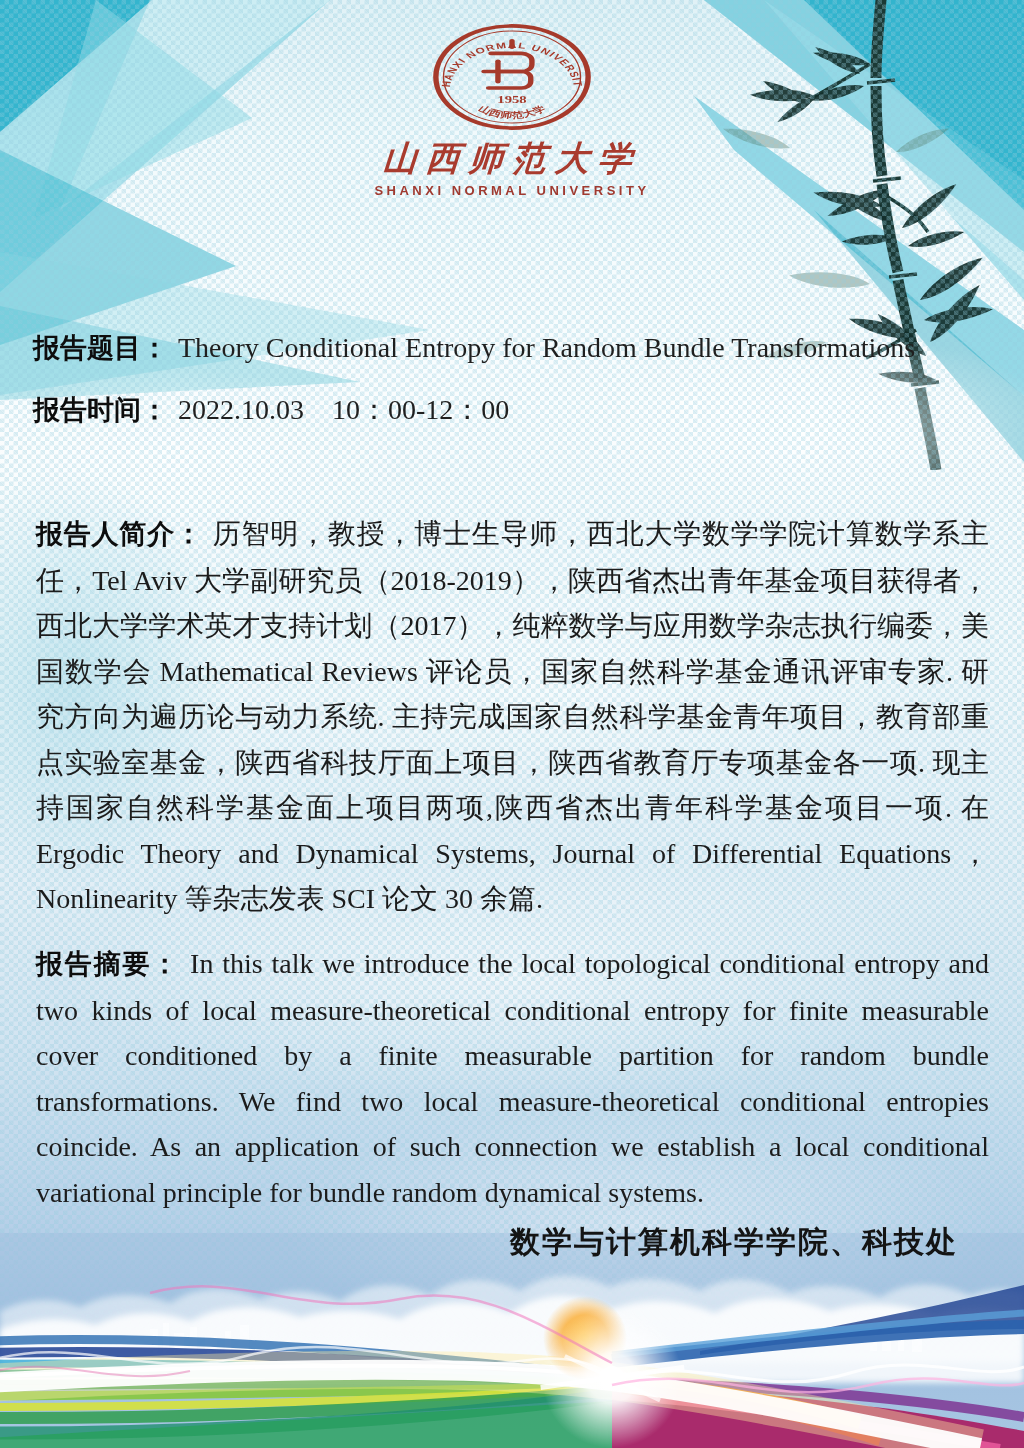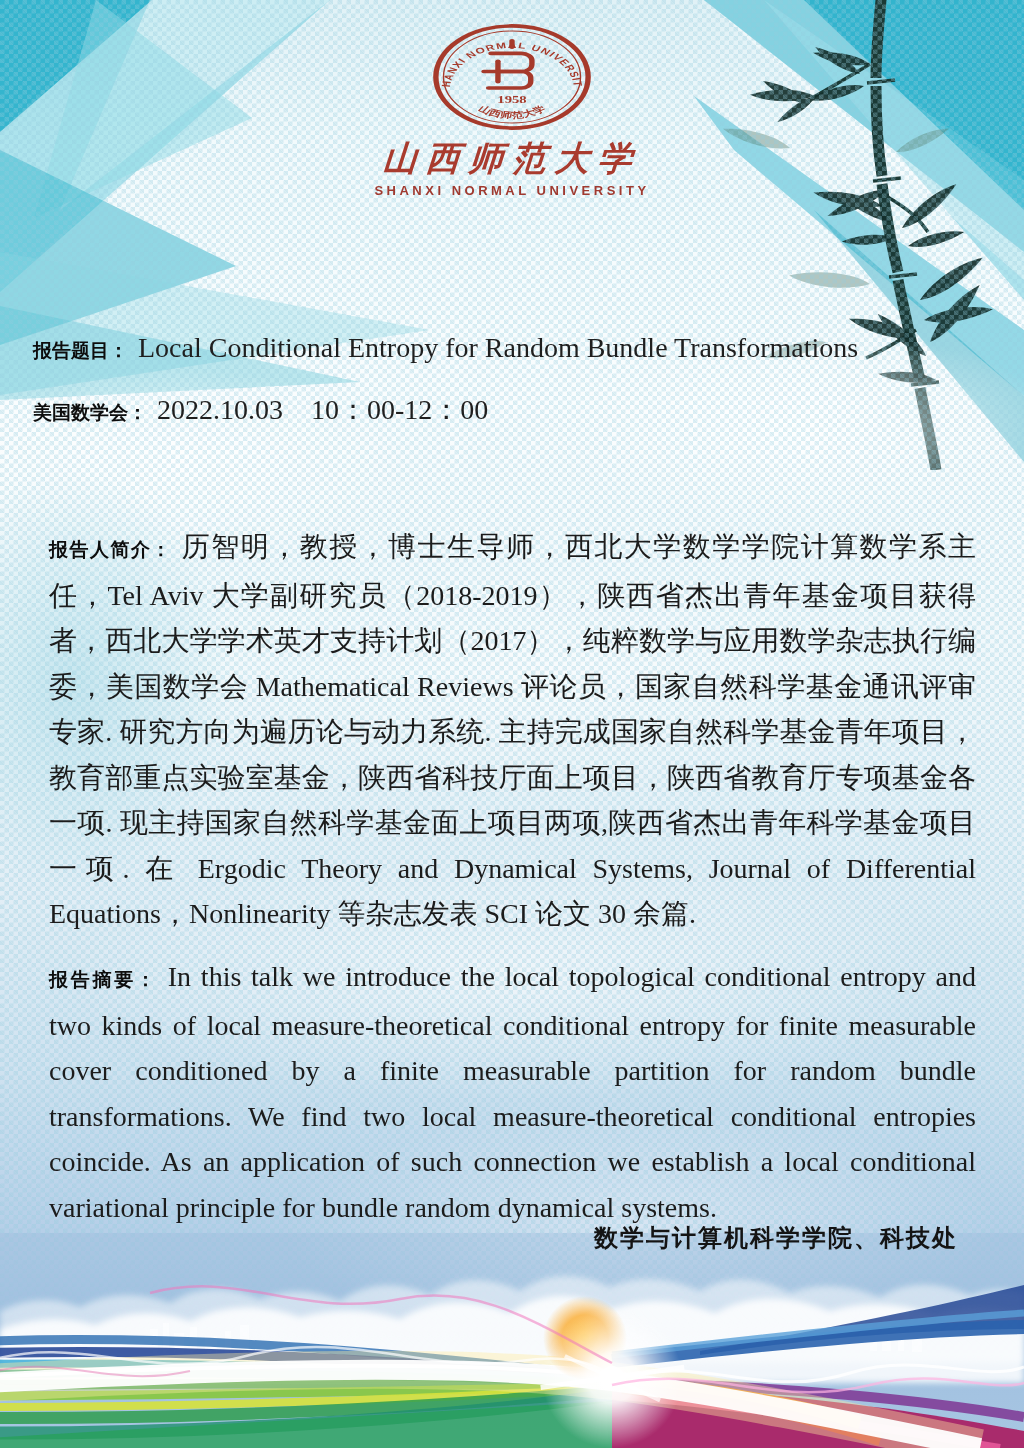--- a/index.html
+++ b/index.html
@@ -35,28 +35,28 @@
     font-style:italic;transform:skewX(-4deg);font-family:"Liberation Serif","DejaVu Serif",serif;}
   .uni-en{margin:1px 0 0;font-size:13px;font-weight:700;color:#a03a30;letter-spacing:3.5px;
     font-family:"Liberation Sans","DejaVu Sans",sans-serif;}
   .main-title{display:inline-block;margin:10px 0 0;line-height:84px;font-size:82px;font-weight:900;
     color:#0c0c0c;letter-spacing:46px;margin-right:-46px;transform:scaleY(1.03);
     font-family:"DejaVu Sans","Liberation Sans",sans-serif;}
   
   .content{position:absolute;left:33px;right:32px;z-index:3;}
   .info{top:330px;}
   .info-row{margin:0 0 22px;line-height:36px;white-space:nowrap;}
-  .lbl{font-family:"Liberation Sans","DejaVu Sans",sans-serif;font-weight:700;font-size:19px;color:#0d0d0d;margin-right:10px;}
+  .lbl{font-family:"Liberation Sans","DejaVu Sans",sans-serif;font-weight:700;font-size:27px;color:#0d0d0d;margin-right:10px;}
   .val{font-size:28px;color:#1f1f1f;}
-  .para{text-align:justify;font-size:28px;line-height:45.5px;color:#1c1c1c;margin:16px;}
+  .para{text-align:justify;font-size:28px;line-height:45.5px;color:#1c1c1c;margin:3px;}
   .speaker{top:508px;}
   .abstract{top:938px;}
   .signoff{position:absolute;top:1222px;right:66px;z-index:3;
     font-family:"Liberation Sans","DejaVu Sans",sans-serif;font-weight:700;
-    font-size:24px;color:#141414;letter-spacing:2px;}
+    font-size:30px;color:#141414;letter-spacing:2px;}
 </style>
 </head>
 <body>
 
 <div class="poster">
 
   <div class="bg-base"></div>
 
   <svg class="tri-left" width="540" height="400" viewBox="0 0 540 400">
     <polygon points="0,0 152,0 0,132" fill="#1ca8c6" opacity=".95"></polygon>
@@ -222,24 +222,24 @@
       <text font-size="10.5" font-weight="bold" fill="#a63a2b">
         <textPath href="#arcBot" startOffset="50%" text-anchor="middle">山西师范大学</textPath>
       </text>
     </svg>
     <div class="uni-cn">山西师范大学</div>
     <div class="uni-en">SHANXI  NORMAL  UNIVERSITY</div>
   </div>
 
   <div class="content info">
     <p class="info-row">
-      <span class="lbl">报告题目：</span><span class="val">Local Conditional Entropy for Random Bundle Transformations</span>
+      <span class="lbl">报告题目：</span><span class="val">Theory Conditional Entropy for Random Bundle Transformations</span>
     </p>
     <p class="info-row">
-      <span class="lbl">美国数学会：</span><span class="val">2022.10.03　10：00-12：00</span>
+      <span class="lbl">报告时间：</span><span class="val">2022.10.03　10：00-12：00</span>
     </p>
   </div>
 
   <div class="content speaker">
     <p class="para">
       <span class="lbl">报告人简介：</span><span>历智明，教授，博士生导师，西北大学数学学院计算数学系主任，Tel Aviv 大学副研究员（2018-2019），陕西省杰出青年基金项目获得者，西北大学学术英才支持计划（2017），纯粹数学与应用数学杂志执行编委，美国数学会 Mathematical Reviews 评论员，国家自然科学基金通讯评审专家.  研究方向为遍历论与动力系统. 主持完成国家自然科学基金青年项目，教育部重点实验室基金，陕西省科技厅面上项目，陕西省教育厅专项基金各一项.  现主持国家自然科学基金面上项目两项,陕西省杰出青年科学基金项目一项.  在 Ergodic Theory and Dynamical Systems, Journal of Differential Equations，Nonlinearity 等杂志发表 SCI 论文 30 余篇.</span>
     </p>
   </div>
 
   <div class="content abstract">

